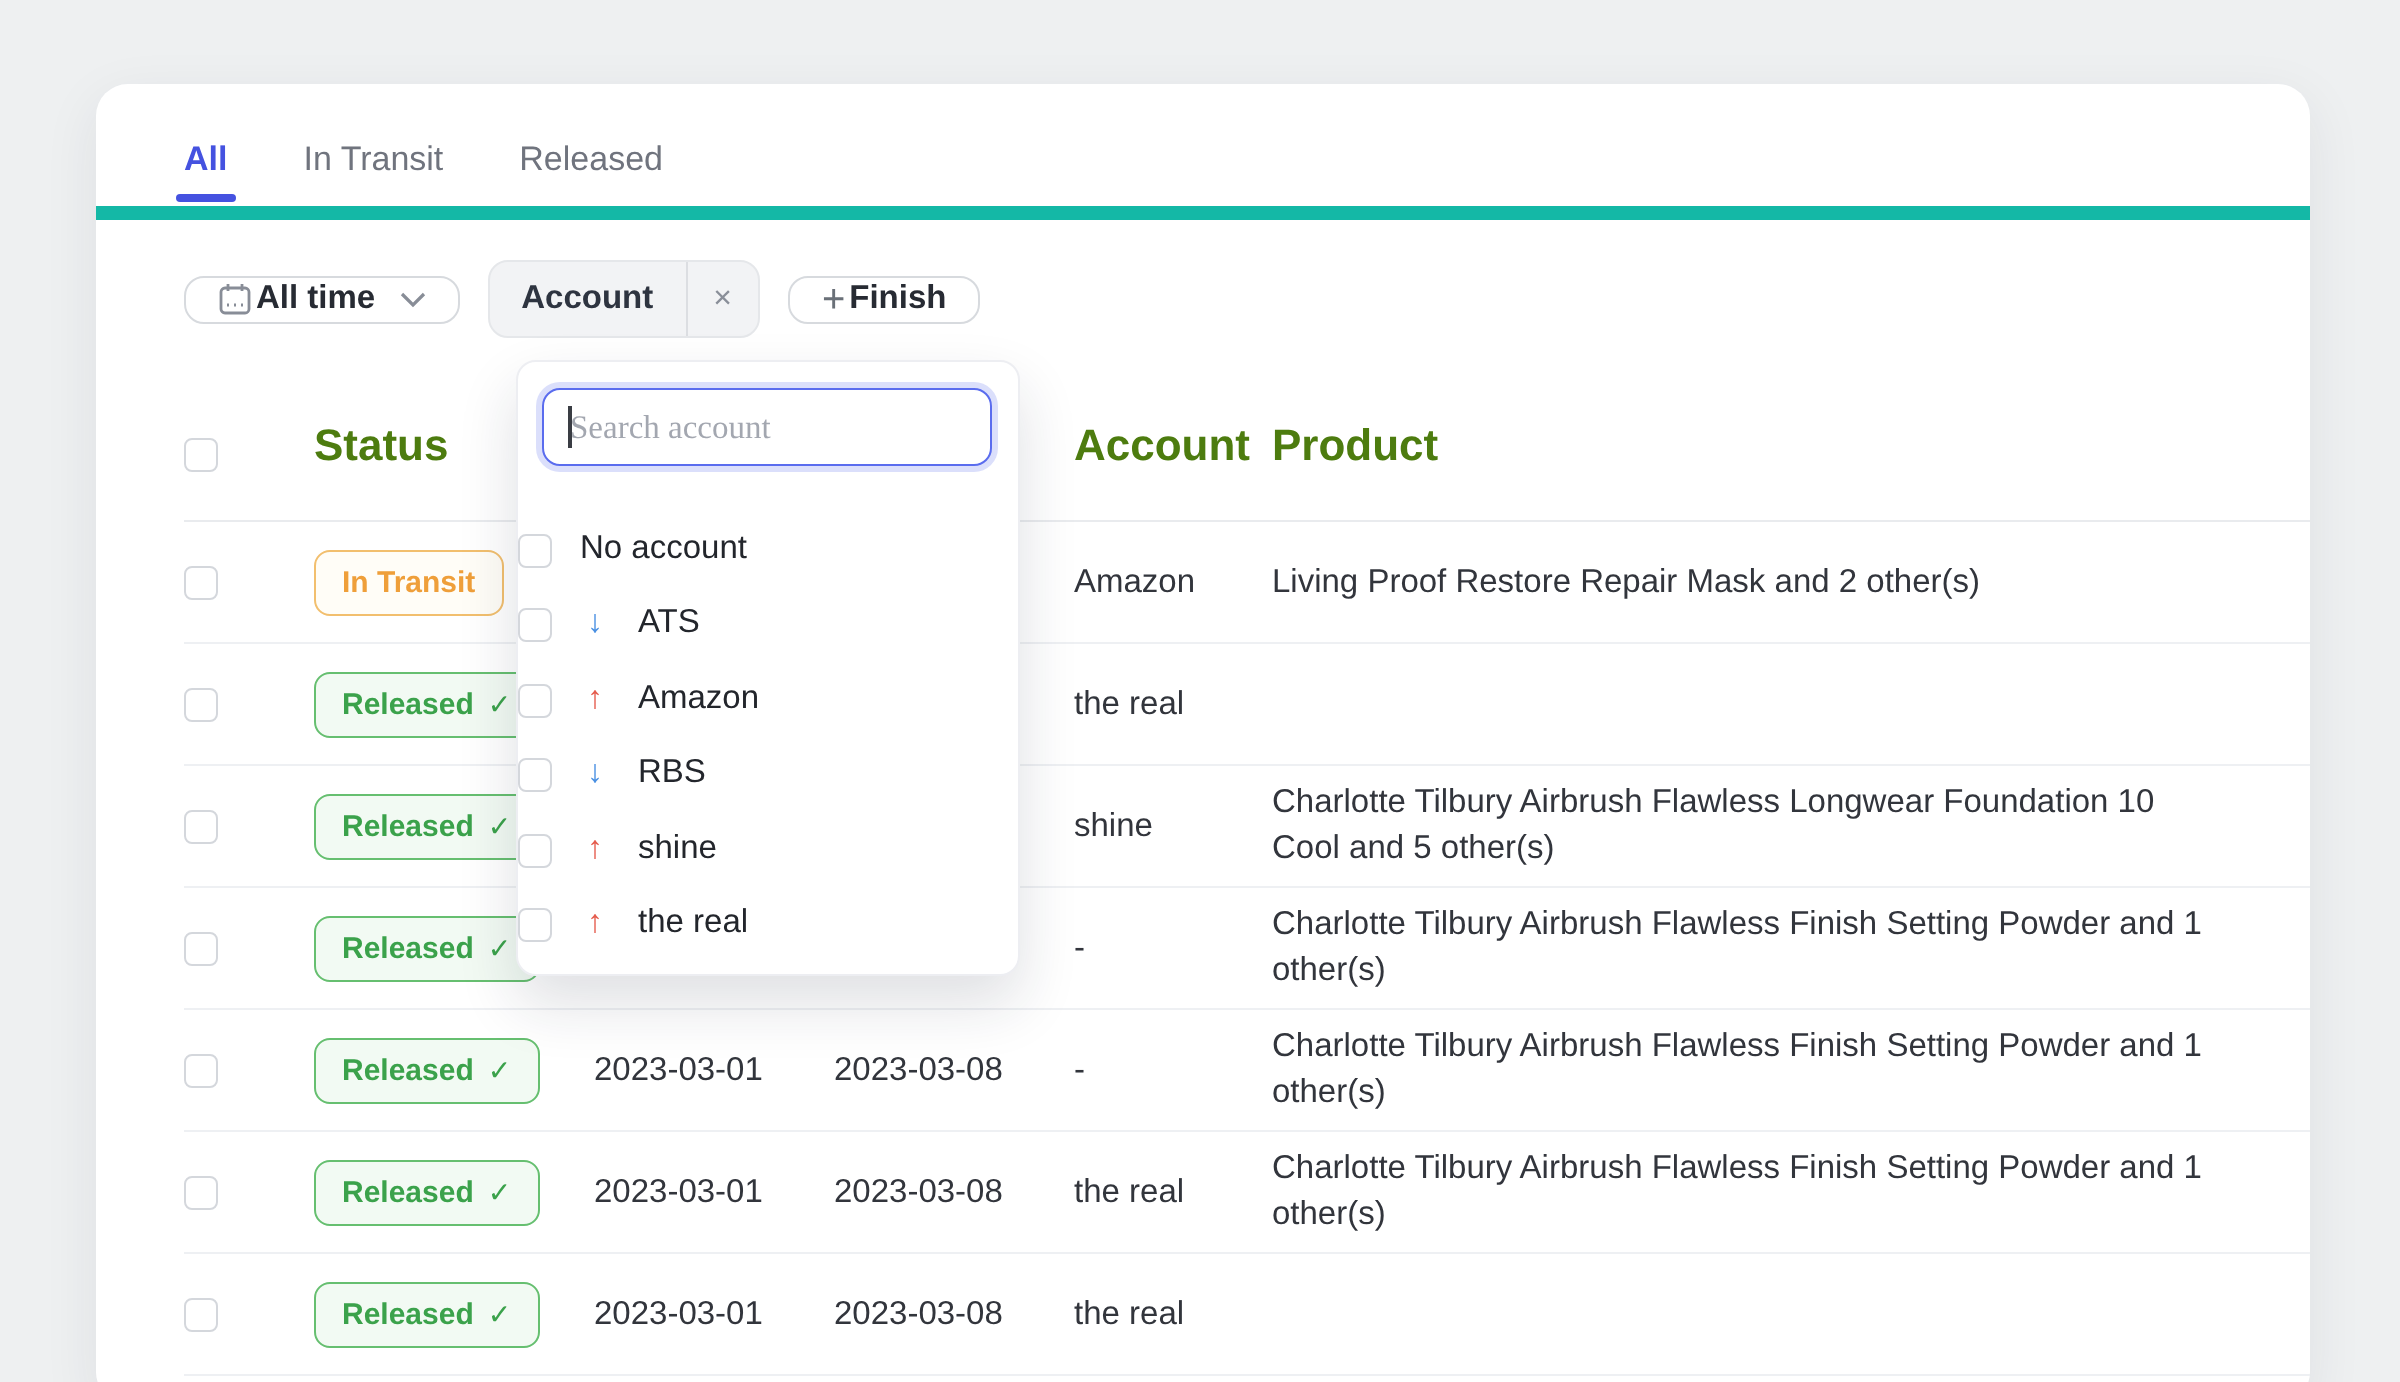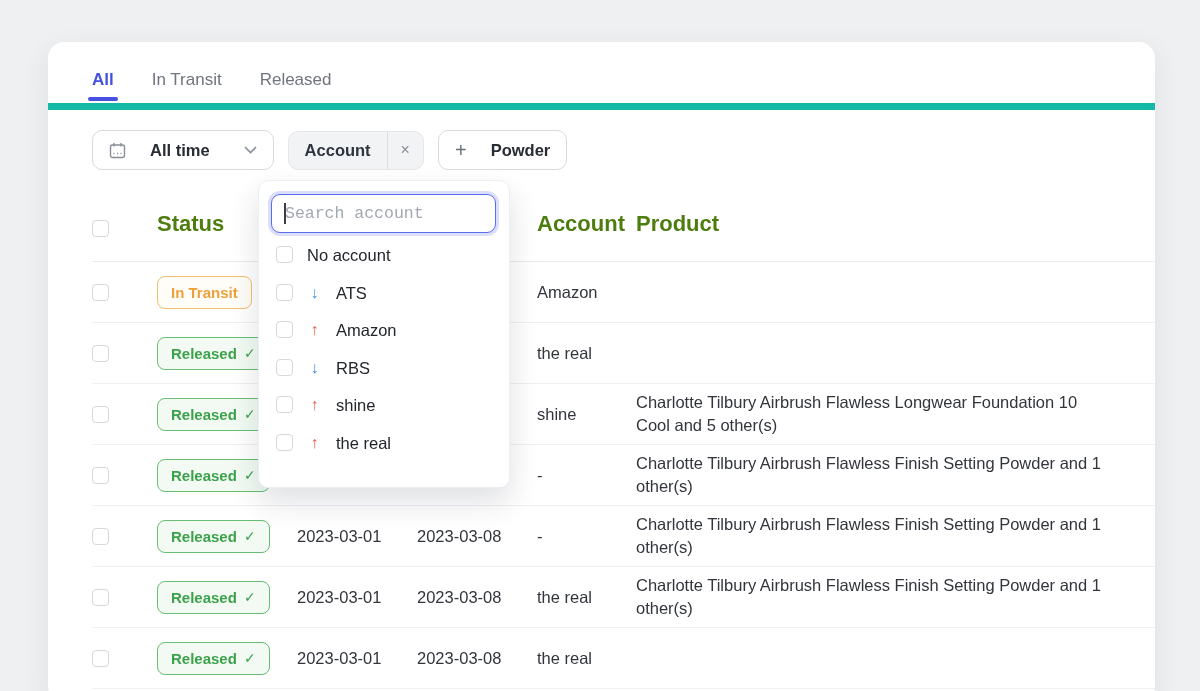--- a/index.html
+++ b/index.html
@@ -25,21 +25,21 @@
     font-size:17px; color:#70747e; cursor:pointer; white-space:nowrap;
   }
   .tab.v-true { color:#4552e0; font-weight:700; }
   .tab.v-true::after {
     content:""; position:absolute; left:-4px; right:-4px; bottom:2px;
     height:4px; border-radius:2px; background:#4552e0;
   }
   
   .filters { margin:20px 0 0 44px; display:flex; gap:14px; align-items:center; }
   .btn {
-    display:flex; align-items:center; gap:24px; height:40px;
+    display:flex; align-items:center; gap:2px; height:24px;
     background:#fff; border:1px solid #d7dade; border-radius:10px;
     padding:0 16px; font-size:16.5px; font-weight:700; color:#272b33;
     cursor:pointer;
   }
   .chip {
     display:flex; align-items:stretch; height:39px;
     background:#f2f3f5; border:1px solid #e5e7ea; border-radius:10px;
     overflow:hidden; cursor:pointer;
   }
   .chip-label { display:flex; align-items:center; padding:0 16px; font-size:16.5px; font-weight:700; color:#2e3440; }
@@ -79,29 +79,29 @@
   .dropdown {
     position:absolute; left:258px; top:180px; width:252px; height:308px;
     background:#fff; border:1px solid #edeef2; border-radius:10px;
     box-shadow:0 14px 30px rgba(30,35,60,0.14); z-index:20;
     padding-top:13px;
   }
   .search-wrap { position:relative; margin:0 13px 0 12px; }
   .search-input {
     width:100%; height:39px; border:1.5px solid #5a6cee; border-radius:9px;
     box-shadow:0 0 0 3px rgba(90,108,238,0.22);
-    font-family:Liberation Mono, monospace; font-size:16.5px; color:#000000;
+    font-family:Liberation Serif, serif; font-size:16.5px; color:#000000;
     padding:0 12px 0 13px; outline:none;
   }
   .search-input::placeholder { color:#a3a7b0; }
   .caret { position:absolute; left:13px; top:9px; width:1.5px; height:21px; background:#3a3d44; }
   .option-list { margin-top:13px; }
   .option {
-    height:37.5px; display:flex; align-items:flex-start; gap:14px;
-    padding-left:17px; font-size:16.5px; color:#23262c; cursor:pointer;
+    height:37.5px; display:flex; align-items:flex-end; gap:14px;
+    padding-left:0; font-size:16.5px; color:#23262c; cursor:pointer;
   }
   .trend { width:15px; text-align:center; font-size:16px; flex:none; }
   .option.v-down .trend { color:#4a90e2; }
   .option.v-up .trend { color:#e55c4d; }
 </style>
 </head>
 <body>
 
 <div class="card">
 
@@ -134,21 +134,21 @@
     </div>
 
     <div class="chip">
       <span class="chip-label">Account</span>
       <span class="chip-divider"></span>
       <span class="chip-x">×</span>
     </div>
 
     <div class="btn">
       <span class="plus">+</span>
-      <span>Powder</span>
+      <span>Finish</span>
     </div>
   </div>
 
   <div class="table">
     <div class="thead">
       <div class="c-check">
           <span class="cbx"></span>
         </div>
       <div class="c-status">Status</div>
       <div class="c-date"></div>
@@ -163,20 +163,21 @@
           </div>
     <div class="c-status">
       <span class="badge v-transit">
         <span>In Transit</span>
 
       </span>
     </div>
     <div class="c-date"></div>
     <div class="c-date"></div>
     <div class="c-account">Amazon</div>
+    <div class="c-product">Living Proof Restore Repair Mask and 2 other(s)</div>
   </div>
 
   <div class="trow">
     <div class="c-check">
             <span class="cbx"></span>
           </div>
     <div class="c-status">
       <span class="badge v-released">
         <span>Released</span>
         <span class="badge-check">✓</span>

